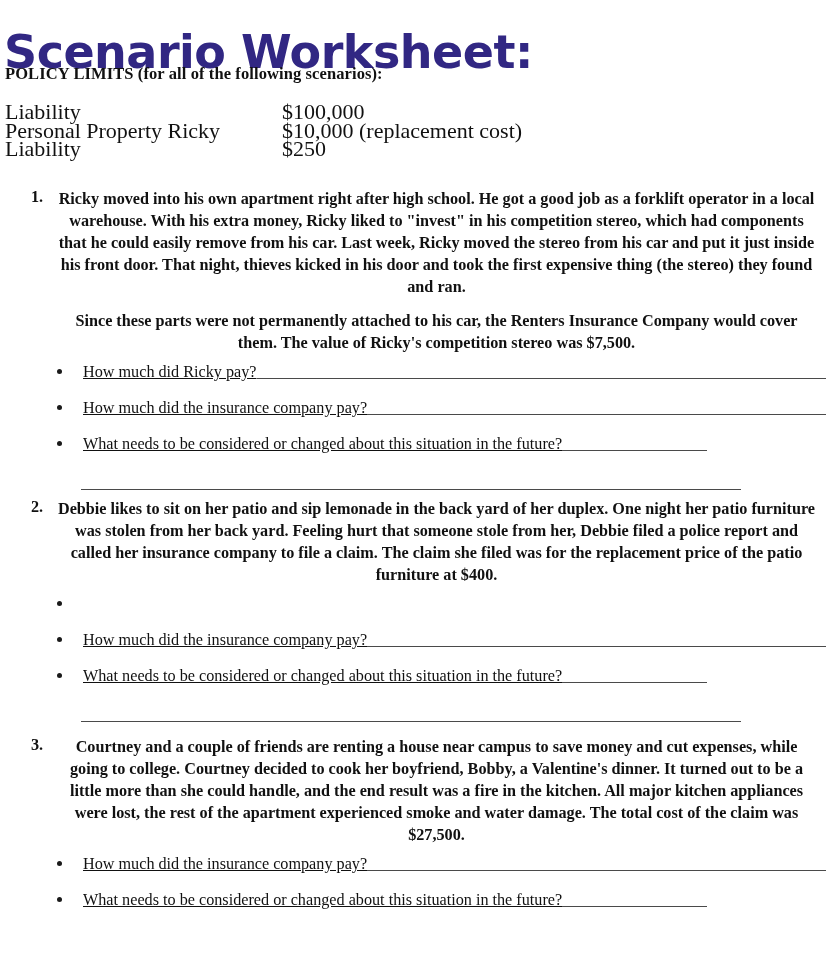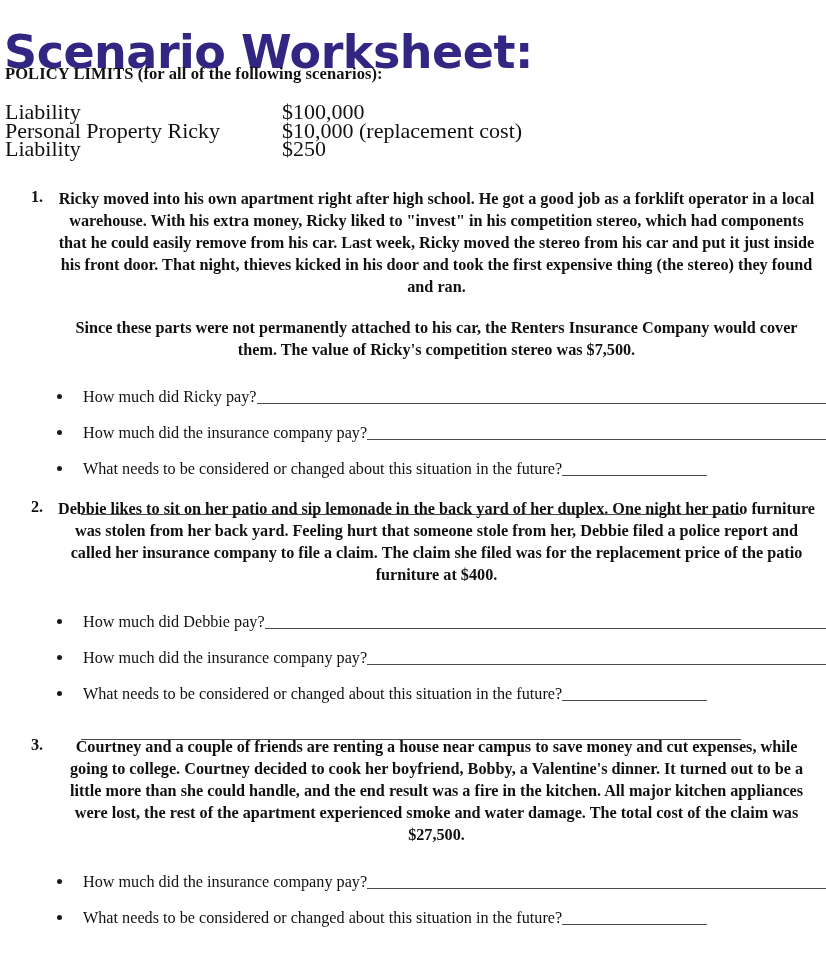--- a/index.html
+++ b/index.html
@@ -88,26 +88,27 @@
     padding-right: 8px;
   }
   .scenario-para {
     font-weight: 700;
     font-size: 16.2px;
     line-height: 22px;
     text-align: center;
     margin: 0;
   }
   .scenario-para + .scenario-para {
-    margin-top: 19px;
+    margin-top: 12px;
   }
 
   
   .bullets {
-    margin-top: 26px;
+    margin-top: 8px;
+    text-decoration: underline;
   }
   .bullet-row {
     position: relative;
     padding-left: 83px;
     min-height: 36px;
     font-size: 16.2px;
     line-height: 20px;
   }
   .bullet-dot {
     position: absolute;
@@ -208,24 +209,20 @@
   <div class="scenario" id="scenario-1" style="top: 498px;">
     <div class="scenario-row">
       <div class="scenario-num">2.</div>
       <div class="scenario-body">
         <p class="scenario-para">Debbie likes to sit on her patio and sip lemonade in the back yard of her duplex.  One night her patio furniture was stolen from her back yard.  Feeling hurt that someone stole from her, Debbie filed a police report and called her insurance company to file a claim.  The claim she filed was for the replacement price of the patio furniture at $400.</p>
       </div>
     </div>
     <div class="bullets">
       <div class="bullet-row">
         <span class="bullet-dot"></span>
-        <div class="bullet-line">
-          <span class="bullet-text">How much did Debbie pay?</span>
-          <span class="fill-rule"></span>
-        </div>
       </div>
       <div class="bullet-row">
         <span class="bullet-dot"></span>
         <div class="bullet-line">
           <span class="bullet-text">How much did the insurance company pay?</span>
           <span class="fill-rule"></span>
         </div>
       </div>
       <div class="bullet-row">
         <span class="bullet-dot"></span>

